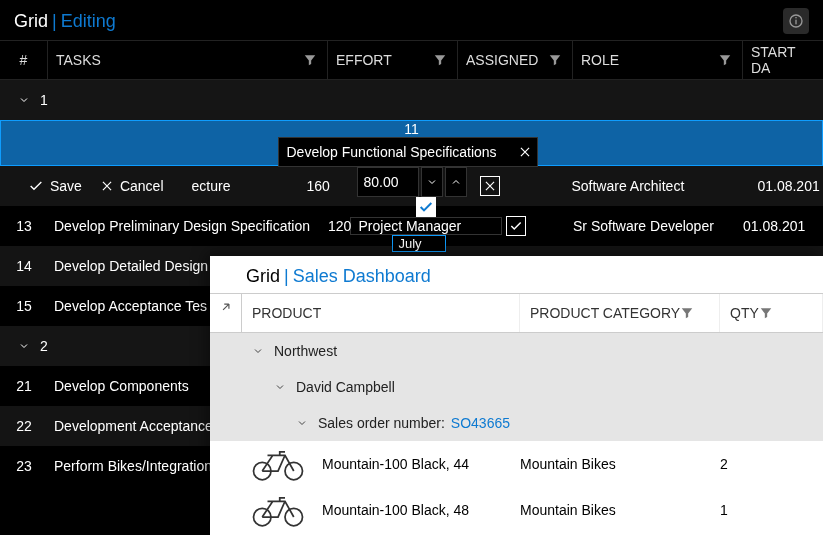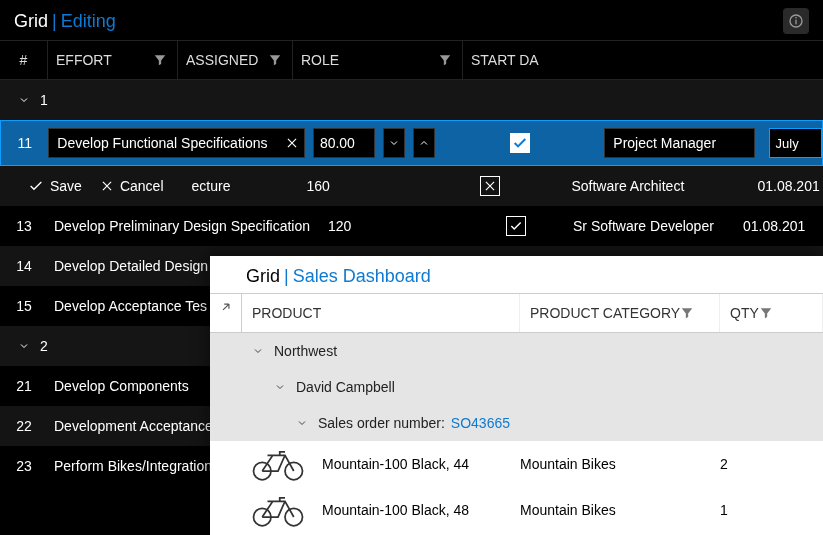--- a/index.html
+++ b/index.html
@@ -21,26 +21,26 @@
   .c-task  { width:280px; }
   .c-eff   { width:130px; }
   .c-asn   { width:115px; }
   .c-role  { width:170px; }
   .c-start { flex:1; border-right:none; }
   svg.funnel path { fill:#999; }
 
   .grouprow { display:flex; align-items:center; height:40px; background:#151515; padding-left:18px; gap:10px; }
   .grouprow .chev { width:12px; height:12px; }
 
-  .editing-row { display:flex; align-items:center; height:46px; background:#0e63a5; border:1px solid #0e9dff; }
+  .editing-row { display:flex; align-items:center; height:46px; background:#0e63a5; border:1px solid #0e9dff;flex-direction:column; }
   .editing-row .numcell { width:48px; text-align:center; font-size:14px; }
   .task-input-wrap { position:relative; width:260px; margin-right:8px; }
   .task-input { width:100%; height:30px; background:#000; color:#fff; border:1px solid #333; padding:0 28px 0 8px; font-size:14px; }
   .clear-x { position:absolute; right:6px; top:50%; transform:translateY(-50%); cursor:pointer; }
-  .effort-box { display:flex; gap:8px; }
+  .effort-box { display:flex; gap:2px; }
   .effort-input { width:62px; height:30px; background:#000; border:1px solid #333; color:#fff; padding:0 6px; font-size:14px; }
   .spin { width:22px; height:30px; background:#000; border:1px solid #333; display:flex; align-items:center; justify-content:center; cursor:pointer; }
   .assigned-cell { width:115px; display:flex; justify-content:center; margin-left:28px; }
   .chk { width:20px; height:20px; background:#fff; display:flex; align-items:center; justify-content:center; }
   .role-select { margin-left:28px; width:152px; height:30px; background:#000; border:1px solid #333; color:#fff; padding:0 8px; font-size:14px; display:flex; align-items:center; }
   .date-select { margin-left:14px; width:54px; height:30px; background:#000; border:1px solid #0e9dff; color:#fff; padding:0 6px; font-size:13px; display:flex; align-items:center; }
 
   .datarow { display:flex; align-items:center; height:40px; }
   .datarow.odd { background:#141414; }
   .numcell { width:48px; text-align:center; }
@@ -97,20 +97,26 @@
         <rect x="11" y="10" width="2" height="7" fill="#999"></rect>
         <rect x="11" y="6" width="2" height="2" fill="#999"></rect>
       </svg>
   </div>
 </div>
 
 <div class="cols">
   <div class="col c-num">
       <span>#</span>
     </div>
+  <div class="col c-task">
+      <span>TASKS</span>
+    <svg class="funnel filter" width="14" height="14" viewBox="0 0 24 24">
+        <path d="M3 4h18l-7 9v6l-4 2v-8z"></path>
+      </svg>
+  </div>
   <div class="col c-eff">
       <span>EFFORT</span>
     <svg class="funnel filter" width="14" height="14" viewBox="0 0 24 24">
         <path d="M3 4h18l-7 9v6l-4 2v-8z"></path>
       </svg>
   </div>
   <div class="col c-asn">
       <span>ASSIGNED</span>
     <svg class="funnel filter" width="14" height="14" viewBox="0 0 24 24">
         <path d="M3 4h18l-7 9v6l-4 2v-8z"></path>

